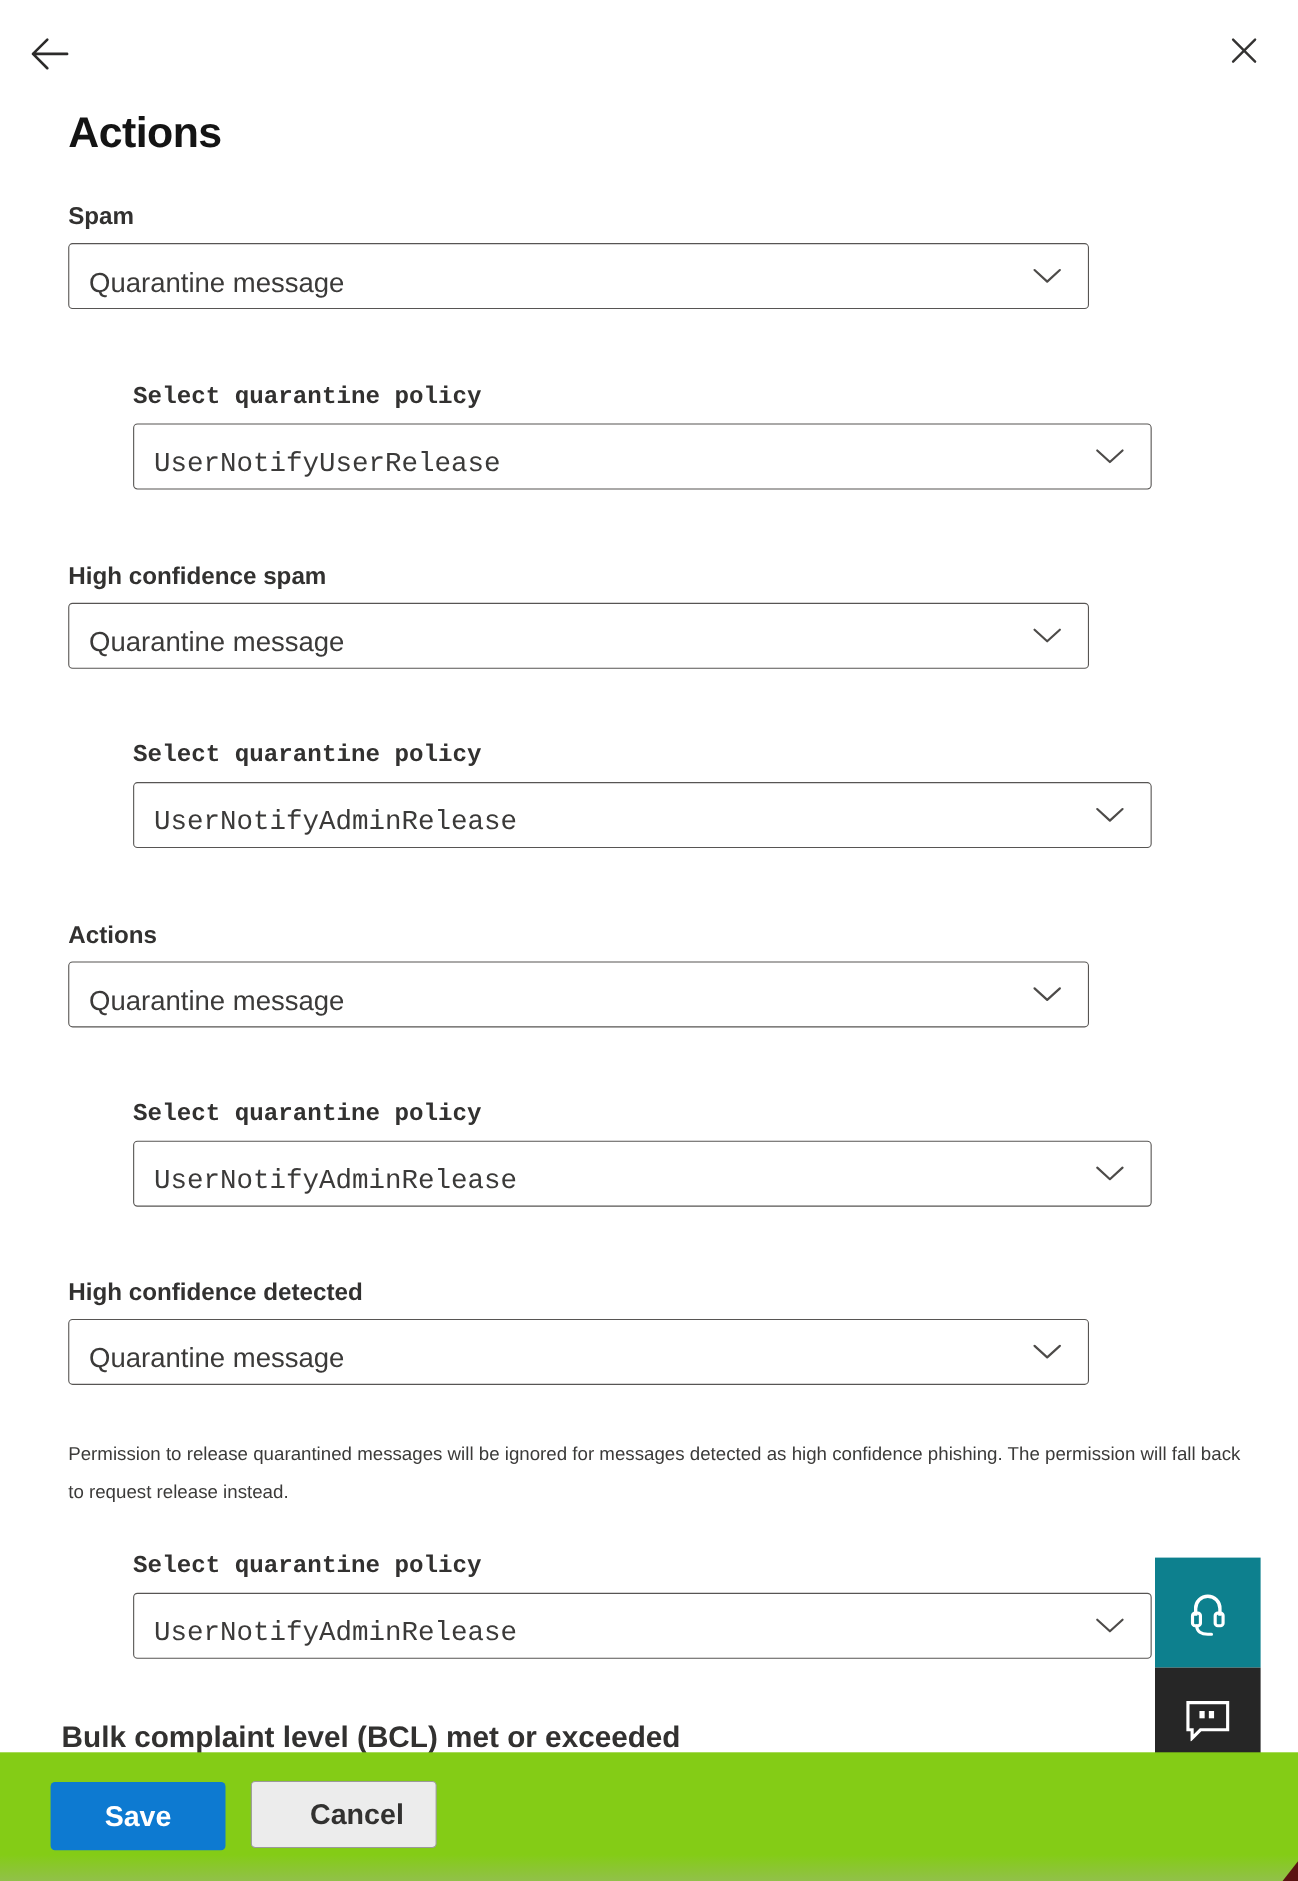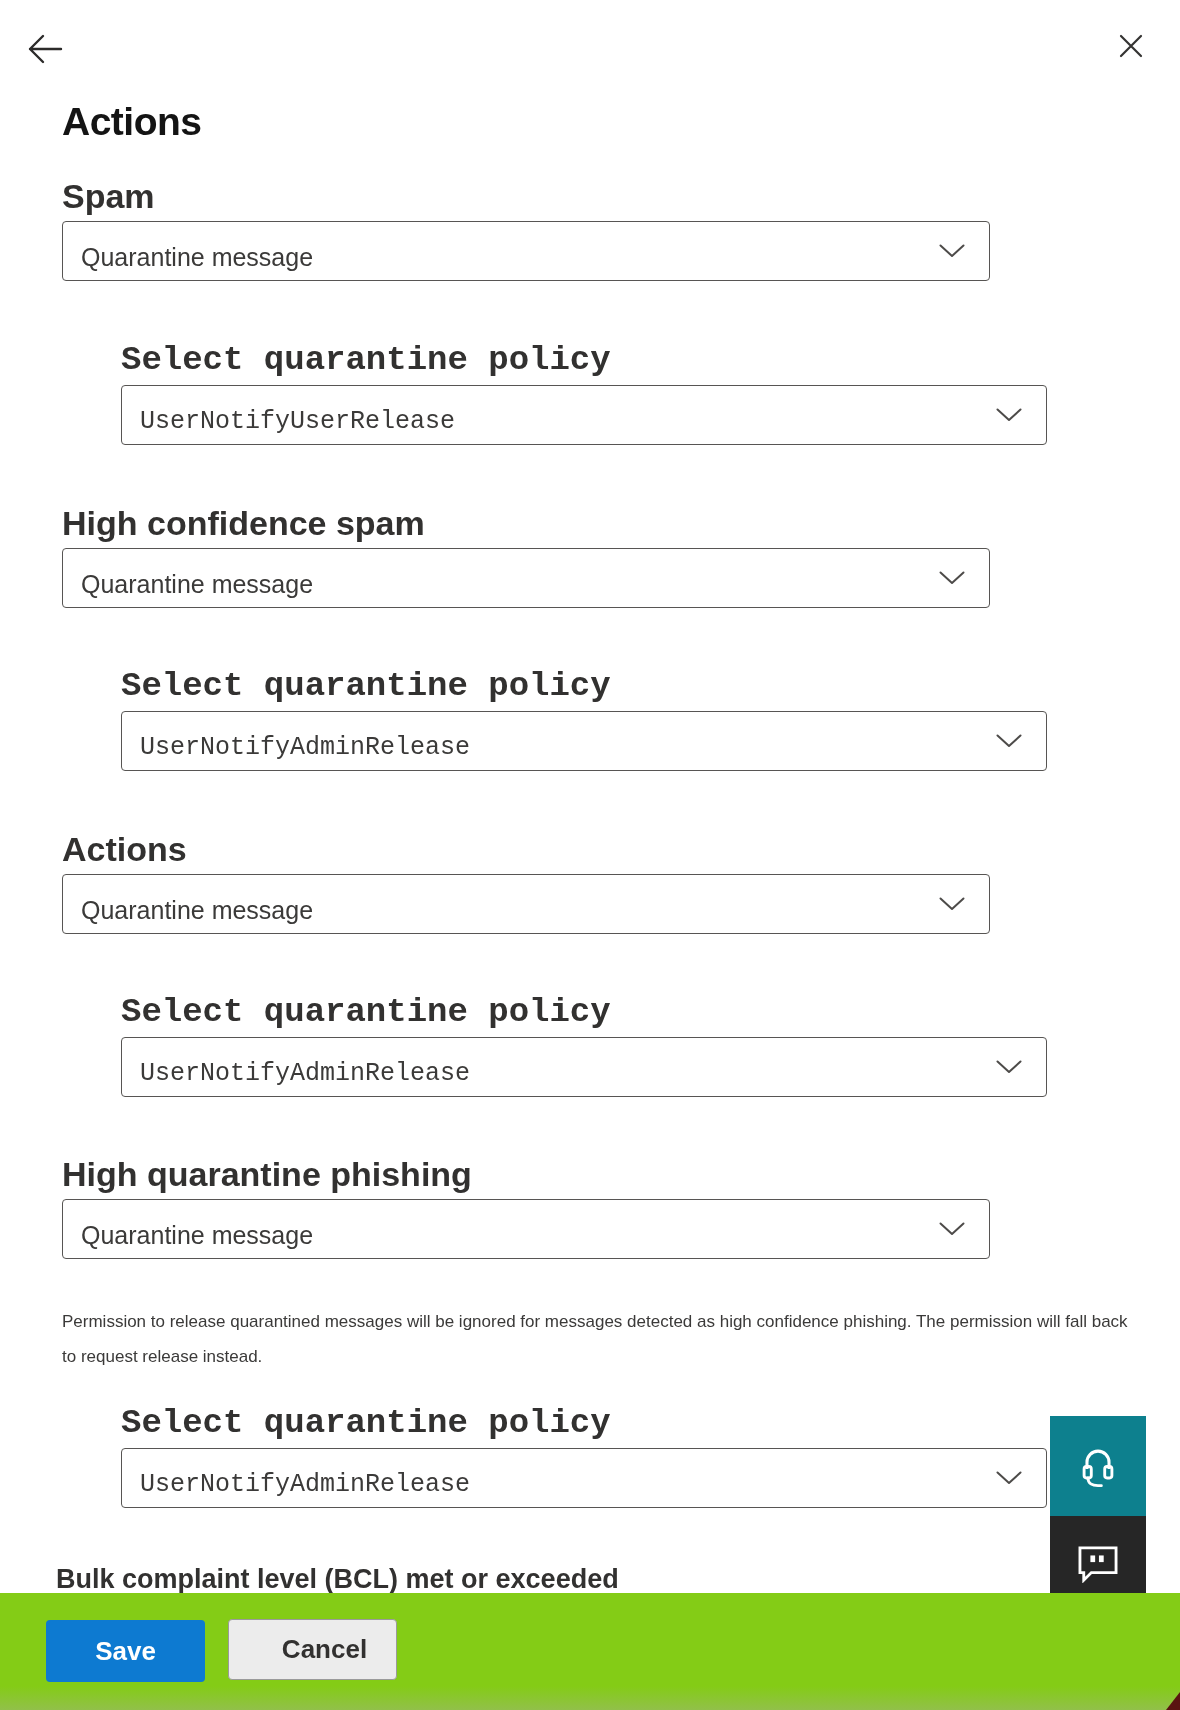--- a/index.html
+++ b/index.html
@@ -16,21 +16,21 @@
   .close-btn{left:1116px;top:31px;width:30px;height:30px;}
 
   .page-title{
     position:absolute;left:62px;top:100px;
     font-size:39px;font-weight:700;color:#141414;letter-spacing:-0.5px;
   }
 
   .field{position:absolute;left:62px;width:928px;}
   .field.indent{left:121px;width:926px;font-family:Liberation Mono, monospace;}
   .field-label{
-    font-size:34px;font-weight:600;color:#323130;
+    font-size:22px;font-weight:600;color:#323130;
     line-height:27px;margin-bottom:11px;white-space:nowrap;
   }
   .combobox{
     position:relative;height:60px;box-sizing:border-box;
     border:1.5px solid #575553;border-radius:4px;background:#fff;
     display:flex;align-items:center;padding:12px 60px 0 18px;cursor:pointer;
   }
   .combo-value{font-size:25px;color:#3b3a39;white-space:nowrap;}
   .chevron{position:absolute;right:24px;top:50%;margin-top:-7px;}
 
@@ -148,21 +148,21 @@
     <div class="field-label">Select quarantine policy</div>
     <div class="combobox">
       <span class="combo-value">UserNotifyAdminRelease</span>
       <svg class="chevron" width="26" height="14" viewBox="0 0 26 14" fill="none">
           <path d="M1.5 1.5 L13 12 L24.5 1.5" stroke="#4d4b49" stroke-width="2" stroke-linecap="round" stroke-linejoin="round"></path>
         </svg>
     </div>
   </div>
 
   <div class="field" style="top:1161px">
-    <div class="field-label">High quarantine phishing</div>
+    <div class="field-label">High confidence detected</div>
     <div class="combobox">
       <span class="combo-value">Quarantine message</span>
       <svg class="chevron" width="26" height="14" viewBox="0 0 26 14" fill="none">
           <path d="M1.5 1.5 L13 12 L24.5 1.5" stroke="#4d4b49" stroke-width="2" stroke-linecap="round" stroke-linejoin="round"></path>
         </svg>
     </div>
   </div>
 
   <div class="note">Permission to release quarantined messages will be ignored for messages detected as high confidence phishing. The permission will fall back to request release instead.</div>
 

